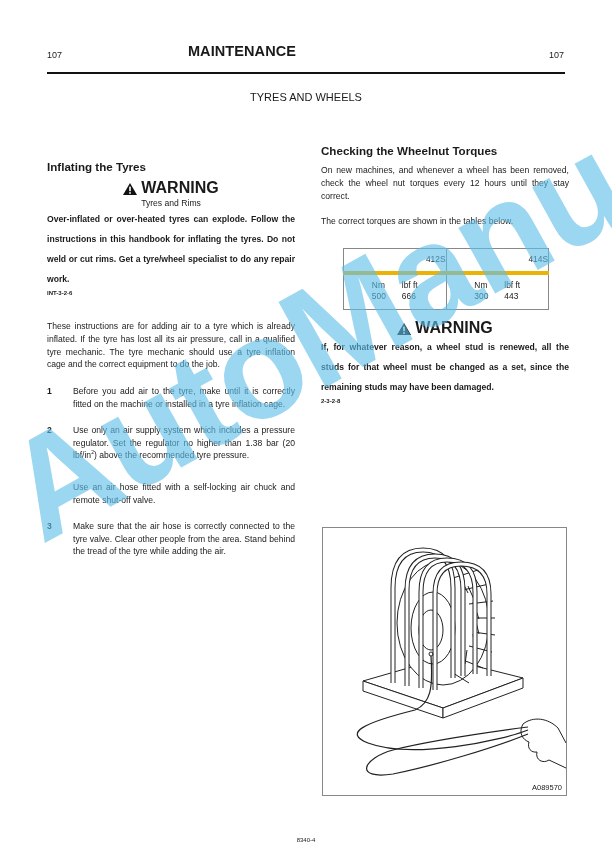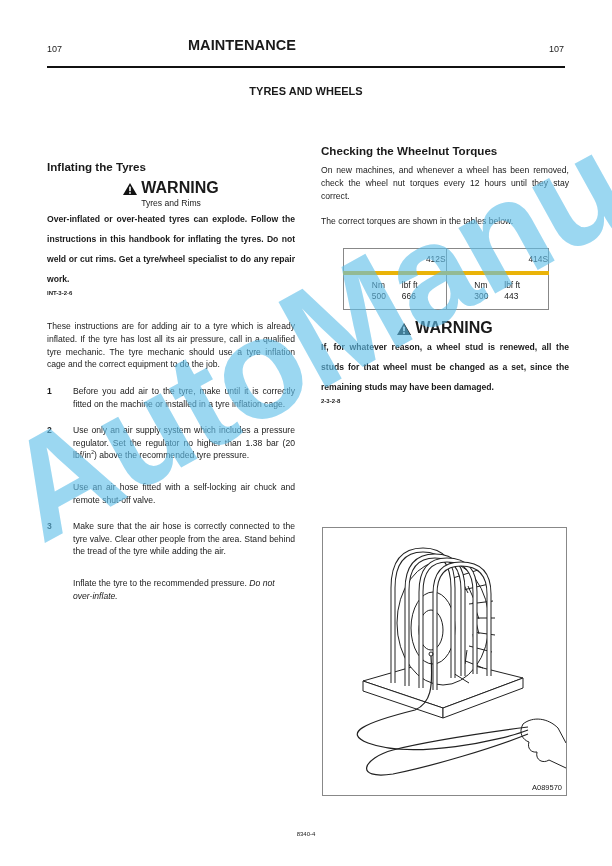--- a/index.html
+++ b/index.html
@@ -1,26 +1,26 @@
 <!DOCTYPE html>
 <html><head>
 <meta charset="utf-8">
 <style>
   html, body { margin: 0; padding: 0; background: #ffffff; }
   body {
     width: 612px; height: 866px; position: relative; overflow: hidden;
     font-family: "Liberation Sans", "DejaVu Sans", sans-serif; color: #1a1a1a;
   }
-  .abs { position: absolute; }
+  .abs { position: absolute; margin-top: 6px; }
   .pnum { font-size: 9px; top: 44px; }
   .pnum.left { left: 47px; }
   .pnum.right { left: 549px; }
   .chapter { top: 37px; left: 0; width: 484px; text-align: center; font-size: 14.5px; font-weight: bold; letter-spacing: 0.1px; }
   .rule { top: 66px; left: 47px; width: 518px; height: 2px; background: #111; }
-  .section { top: 85px; left: 0; width: 612px; text-align: center; font-size: 11px; font-weight: bold; }
+  .section { top: 85px; left: 0; width: 612px; text-align: center; font-size: 11px; font-weight: normal; }
 
   .col { position: absolute; width: 248px; font-size: 8.6px; line-height: 12.8px; text-align: justify; }
   .col.left { left: 47px; top: 160px; }
   .col.right { left: 321px; top: 144px; }
 
   h2 { font-size: 11.6px; font-weight: bold; margin: 0 0 6px 0; text-align: left; line-height: 14px; }
   .warn-head { text-align: center; font-size: 16px; font-weight: bold; margin: 4px 0 2px 0; line-height: 15px; }
   .warn-head svg { vertical-align: -2px; margin-right: 4px; }
   .warn-sub { text-align: center; font-weight: normal; font-size: 8.6px; line-height: 12px; }
   .warn-body { font-weight: bold; font-size: 8.6px; line-height: 20px; }
@@ -90,21 +90,20 @@
     <div class="txt">
       <p><span>Use only an air supply system which includes a pressure regulator.  Set the regulator no higher than 1.38 bar (20 lbf/in</span><sup>2</sup><span>) above the recommended tyre pressure.</span></p>
       <p>Use an air hose fitted with a self-locking air chuck and remote shut-off valve.</p>
     </div>
   </div>
 
   <div class="item">
     <div class="num">3</div>
     <div class="txt">
       <p>Make sure that the air hose is correctly connected to the tyre valve.  Clear other people from the area. Stand behind the tread of the tyre while adding the air.</p>
-      <p style="text-align:left"><span>Inflate the tyre to the recommended pressure.  </span><i>Do not over-inflate.</i></p>
     </div>
   </div>
 </div>
 
 <div class="col right">
   <h2>Checking the Wheelnut Torques</h2>
   <p>On new machines, and whenever a wheel has been removed, check the wheel nut torques every 12 hours until they stay correct.</p>
   <div style="height:13px"></div>
   <p>The correct torques are shown in the tables below.</p>
 

